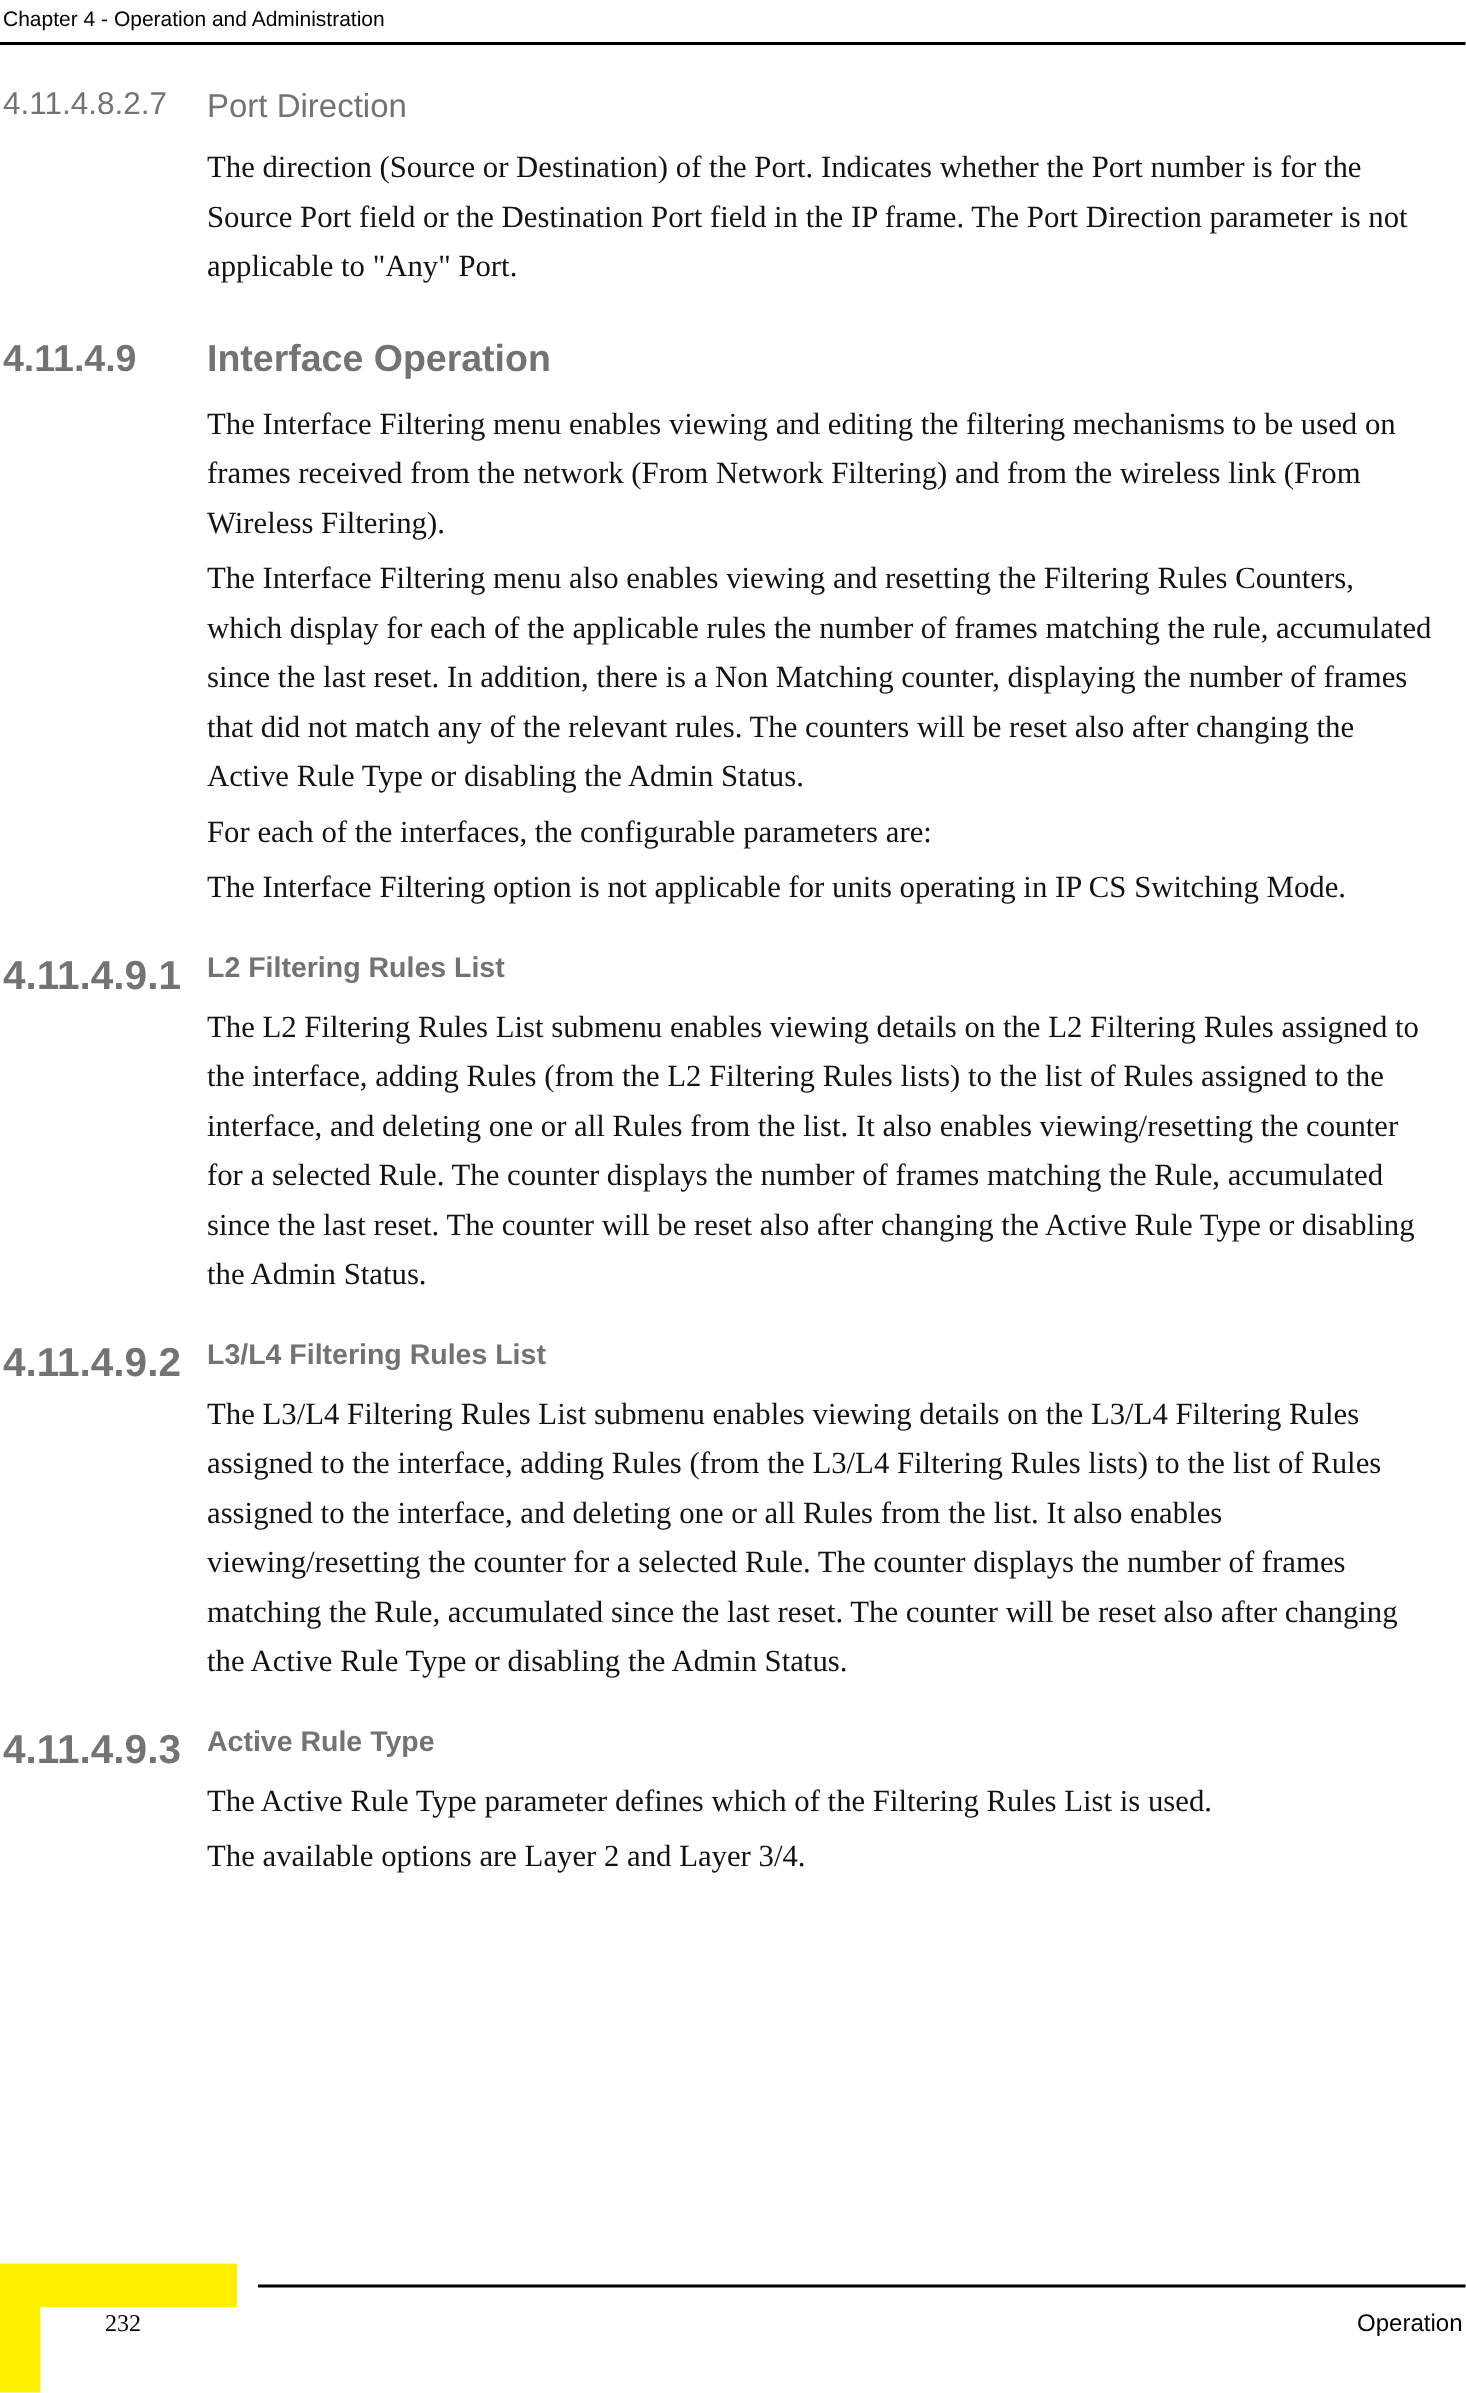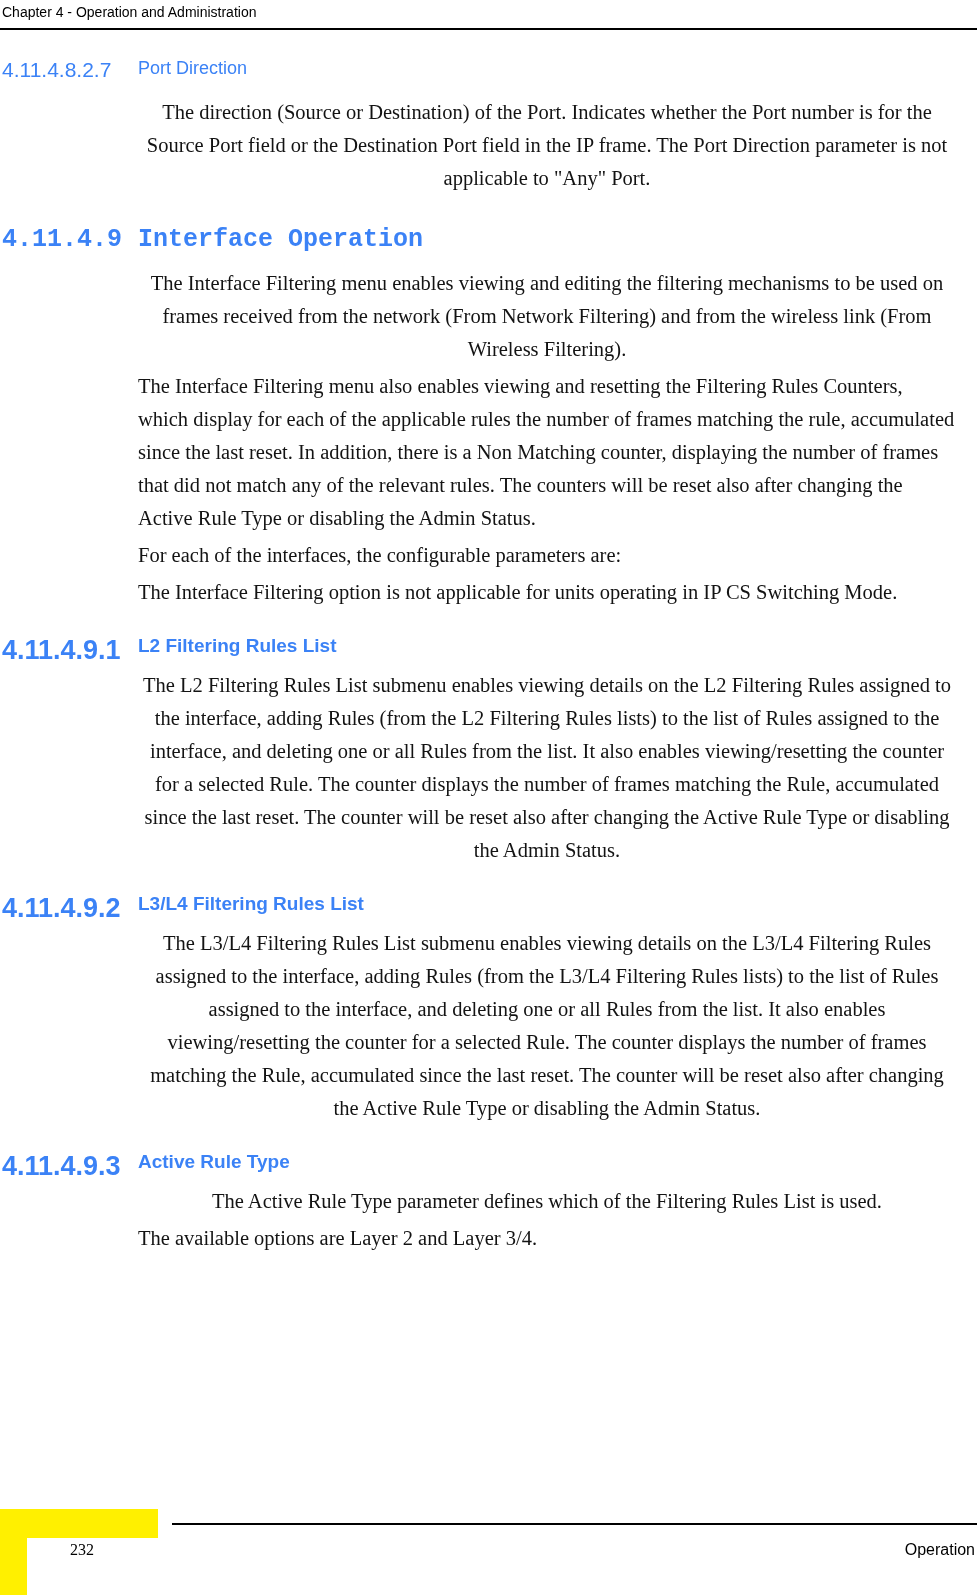--- a/index.html
+++ b/index.html
@@ -53,21 +53,21 @@
 
   .section {
     position: relative;
   }
 
   
   .heading {
     display: block;
     position: relative;
     font-family: "Liberation Sans", "DejaVu Sans", sans-serif;
-    color: #3b82f6;
+    color: #737373;
     white-space: nowrap;
   }
   .heading .num {
     position: absolute;
     left: 2px;
     top: 0;
   }
   .heading .title {
     position: absolute;
     left: 138px;
@@ -76,29 +76,28 @@
 
   
   .h-l5 {
     height: 30px;
     margin-top: 28px;
     font-size: 21px;
     font-weight: normal;
     letter-spacing: 0px;
   }
   .h-l5 .num { font-size: 21px; }
-  .h-l5 .title { font-size: 18px; }
+  .h-l5 .title { font-size: 22px; }
 
   
   .h-l3 {
     height: 34px;
     margin-top: 30px;
     font-weight: bold;
     font-size: 25px;
-    font-family: Liberation Mono, monospace;
   }
   .h-l3 .num { font-size: 25px; }
   .h-l3 .title { font-size: 25px; }
 
   
   .h-l4 {
     height: 30px;
     margin-top: 26px;
     font-weight: bold;
     font-size: 20.5px;
@@ -117,21 +116,20 @@
     font-size: 20.5px;
     line-height: 33px;
     color: #131313;
     text-align: left;
   }
   p.body + p.body {
     margin-top: 4px;
   }
   .heading + p.body {
     margin-top: 8px;
-    text-align: center;
   }
   .h-l3 + p.body {
   }
   .tight {
     margin-top: 4px !important;
   }
 
   
   #footer {
     position: absolute;

